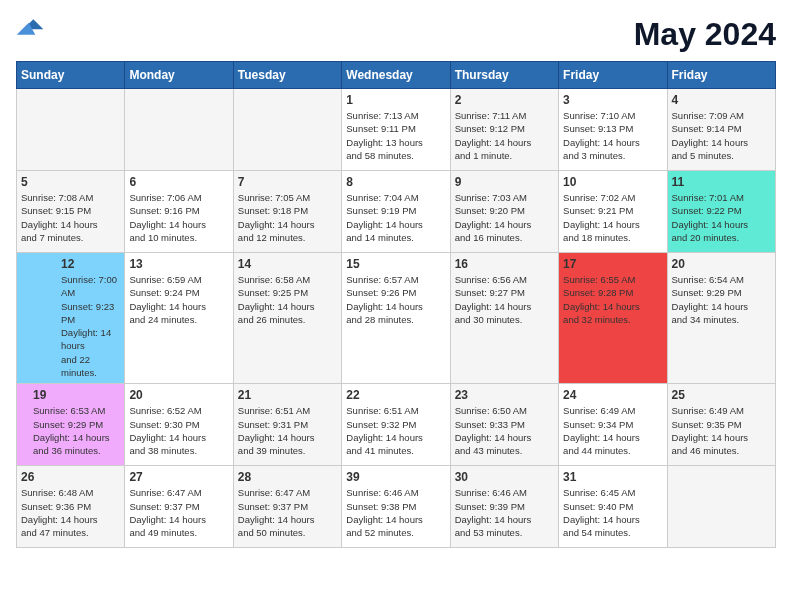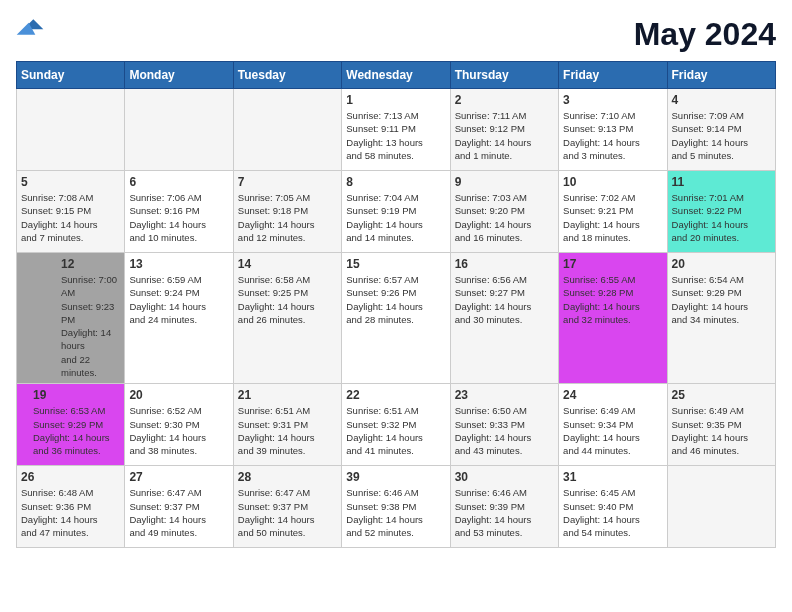--- a/index.html
+++ b/index.html
@@ -156,51 +156,51 @@
         <td style="background: rgb(255, 255, 255);">
           <span class="day-number">10</span>
           <div class="day-info">Sunrise: 7:02 AM<br>Sunset: 9:21 PM<br>Daylight: 14 hours<br>and 18 minutes.</div>
         </td>
         <td style="background: #5eead4;">
           <span class="day-number">11</span>
           <div class="day-info">Sunrise: 7:01 AM<br>Sunset: 9:22 PM<br>Daylight: 14 hours<br>and 20 minutes.</div>
         </td>
       </tr>
       <tr>
-        <td style="background: #a3a3a3; padding-left: 44px;">
+        <td style="background: #7dd3fc; padding-left: 44px;">
           <span class="day-number">12</span>
           <div class="day-info">Sunrise: 7:00 AM<br>Sunset: 9:23 PM<br>Daylight: 14 hours<br>and 22 minutes.</div>
         </td>
         <td style="background: rgb(255, 255, 255);">
           <span class="day-number">13</span>
           <div class="day-info">Sunrise: 6:59 AM<br>Sunset: 9:24 PM<br>Daylight: 14 hours<br>and 24 minutes.</div>
         </td>
         <td style="background: rgb(245, 245, 245);">
           <span class="day-number">14</span>
           <div class="day-info">Sunrise: 6:58 AM<br>Sunset: 9:25 PM<br>Daylight: 14 hours<br>and 26 minutes.</div>
         </td>
         <td style="background: rgb(255, 255, 255);">
           <span class="day-number">15</span>
           <div class="day-info">Sunrise: 6:57 AM<br>Sunset: 9:26 PM<br>Daylight: 14 hours<br>and 28 minutes.</div>
         </td>
         <td style="background: rgb(245, 245, 245);">
           <span class="day-number">16</span>
           <div class="day-info">Sunrise: 6:56 AM<br>Sunset: 9:27 PM<br>Daylight: 14 hours<br>and 30 minutes.</div>
         </td>
-        <td style="background: #d946ef; margin-top: 22px;">
+        <td style="background: #ef4444; margin-top: 22px;">
           <span class="day-number">17</span>
           <div class="day-info">Sunrise: 6:55 AM<br>Sunset: 9:28 PM<br>Daylight: 14 hours<br>and 32 minutes.</div>
         </td>
         <td style="background: rgb(245, 245, 245);">
           <span class="day-number">20</span>
           <div class="day-info">Sunrise: 6:54 AM<br>Sunset: 9:29 PM<br>Daylight: 14 hours<br>and 34 minutes.</div>
         </td>
       </tr>
       <tr>
-        <td style="background: #d946ef; padding-left: 16px;">
+        <td style="background: #f0abfc; padding-left: 16px;">
           <span class="day-number">19</span>
           <div class="day-info">Sunrise: 6:53 AM<br>Sunset: 9:29 PM<br>Daylight: 14 hours<br>and 36 minutes.</div>
         </td>
         <td style="background: rgb(255, 255, 255);">
           <span class="day-number">20</span>
           <div class="day-info">Sunrise: 6:52 AM<br>Sunset: 9:30 PM<br>Daylight: 14 hours<br>and 38 minutes.</div>
         </td>
         <td style="background: rgb(245, 245, 245);">
           <span class="day-number">21</span>
           <div class="day-info">Sunrise: 6:51 AM<br>Sunset: 9:31 PM<br>Daylight: 14 hours<br>and 39 minutes.</div>

